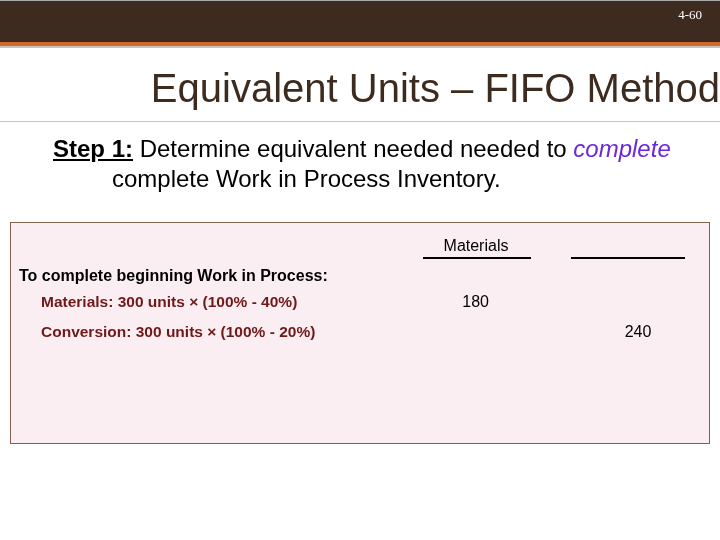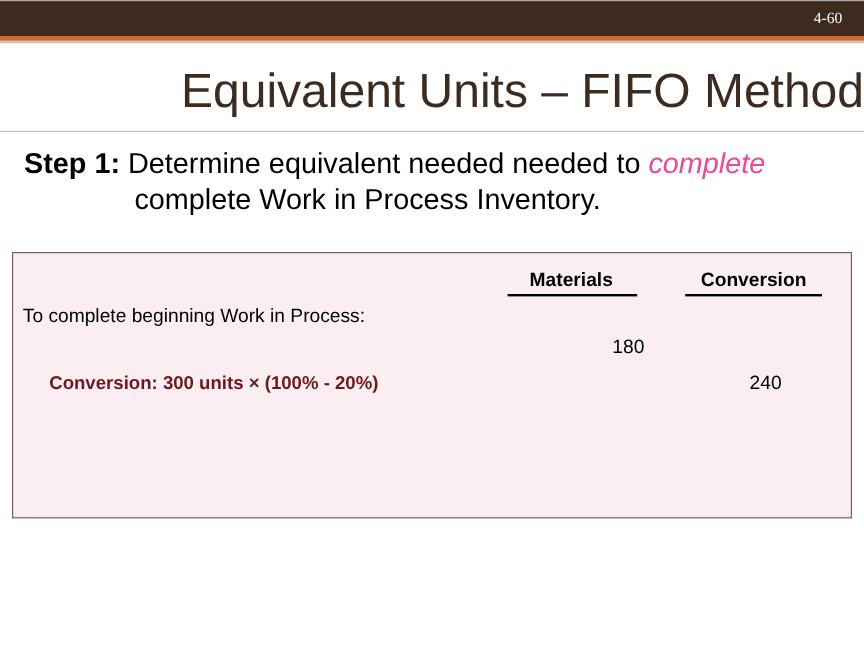--- a/index.html
+++ b/index.html
@@ -6,21 +6,21 @@
   body {
     width: 720px;
     height: 540px;
     background: #ffffff;
     font-family: Arial, Helvetica, sans-serif;
     position: relative;
     overflow: hidden;
   }
   .top-bar {
     width: 100%;
-    height: 30px;
+    height: 42px;
     background: #3d2b1f;
     border-top: 1px solid #aaa;
     position: relative;
   }
   .page-number {
     position: absolute;
     right: 18px;
     top: 6px;
     color: #ffffff;
     font-size: 13px;
@@ -51,78 +51,80 @@
     width: 100%;
   }
   .step-text {
     padding: 12px 20px 0 20px;
     font-size: 24px;
     color: #000;
     line-height: 1.25;
   }
   .step-label {
     font-weight: bold;
+    text-decoration: underline;
+    margin-left: 33px;
   }
   .step-italic {
     font-style: italic;
-    color: #ec4899;
+    color: #6d28d9;
   }
   .step-line2 {
     padding-left: 92px;
   }
   .table-wrap {
     margin: 28px 10px 0 10px;
     border: 1px solid #806050;
     background: #fbeef2;
     height: 222px;
     position: relative;
   }
   .col-head {
     position: absolute;
     top: 14px;
     font-family: Arial, sans-serif;
-    font-weight: bold;
+    font-weight: normal;
     font-size: 16px;
     color: #000;
     text-align: center;
   }
   .col-head.materials { left: 420px; width: 90px; }
   .col-head.conversion { left: 562px; width: 110px; }
   .col-rule {
     position: absolute;
     top: 34px;
     height: 2px;
     background: #000;
   }
   .col-rule.materials { left: 412px; width: 108px; }
   .col-rule.conversion { left: 560px; width: 114px; }
   .section-head {
     position: absolute;
     left: 8px;
     top: 44px;
-    font-weight: normal;
+    font-weight: bold;
     font-size: 16px;
     color: #000;
   }
   .row-calc {
     position: absolute;
     font-weight: bold;
     font-size: 15.5px;
     color: #701818;
   }
   .row-calc.mat { left: 30px; top: 70px; }
   .row-calc.conv { left: 30px; top: 100px; text-align: right; }
   .val {
     position: absolute;
     font-size: 16px;
     color: #000;
     font-weight: normal;
     text-align: right;
   }
-  .val.mat { left: 476px; top: 70px; width: 50px; }
+  .val.mat { left: 428px; top: 70px; width: 50px; }
   .val.conv { left: 602px; top: 100px; width: 50px; text-align: center; }
 </style>
 </head>
 <body>
 
 <div class="top-bar">
   <span class="page-number">4-60</span>
 </div>
 <div class="divider-orange"></div>
 <div class="divider-gray"></div>
@@ -130,23 +132,23 @@
 <h1 class="title">Equivalent Units – FIFO Method</h1>
 <div class="title-rule"></div>
 
 <div class="step-text">
   <span class="step-label">Step 1:</span><span> Determine equivalent needed needed to </span><span class="step-italic">complete</span>
   <div class="step-line2">complete Work in Process Inventory.</div>
 </div>
 
 <div class="table-wrap">
   <div class="col-head materials">Materials</div>
-  <div class="col-head conversion">Conversion</div>
   <div class="col-rule materials"></div>
   <div class="col-rule conversion"></div>
 
   <div class="section-head">To complete beginning Work in Process:</div>
 
+  <div class="row-calc mat">Materials: 300 units × (100% - 40%)</div>
   <div class="val mat">180</div>
 
   <div class="row-calc conv">Conversion: 300 units × (100% - 20%)</div>
   <div class="val conv">240</div>
 </div>
 
 </body></html>

